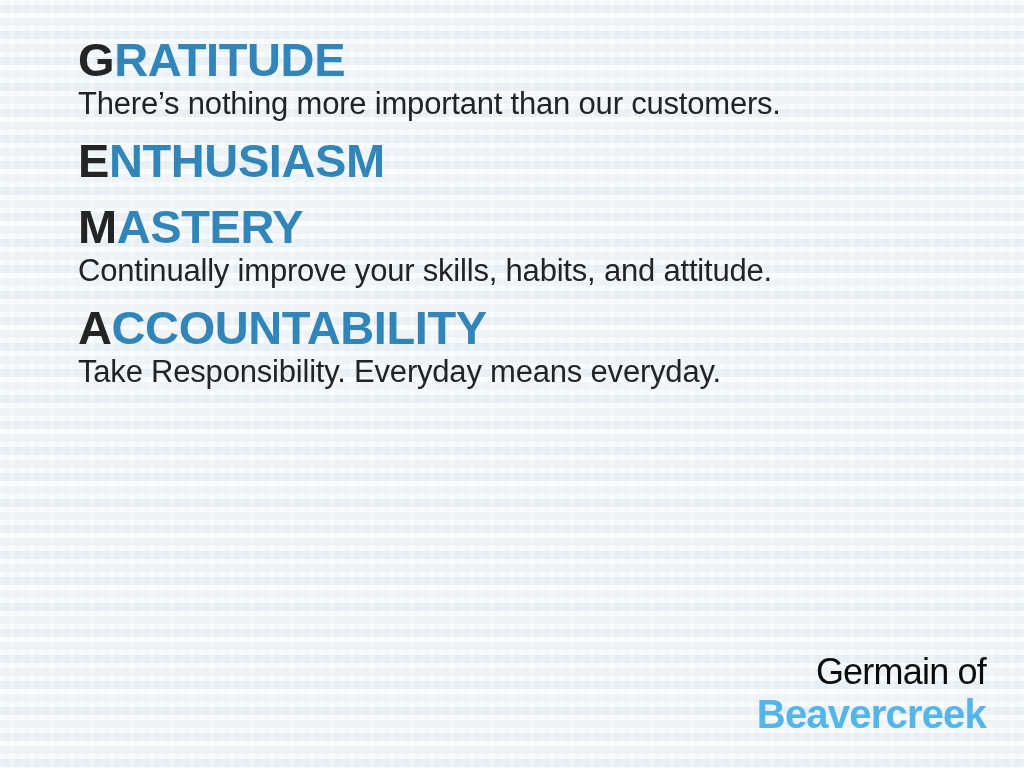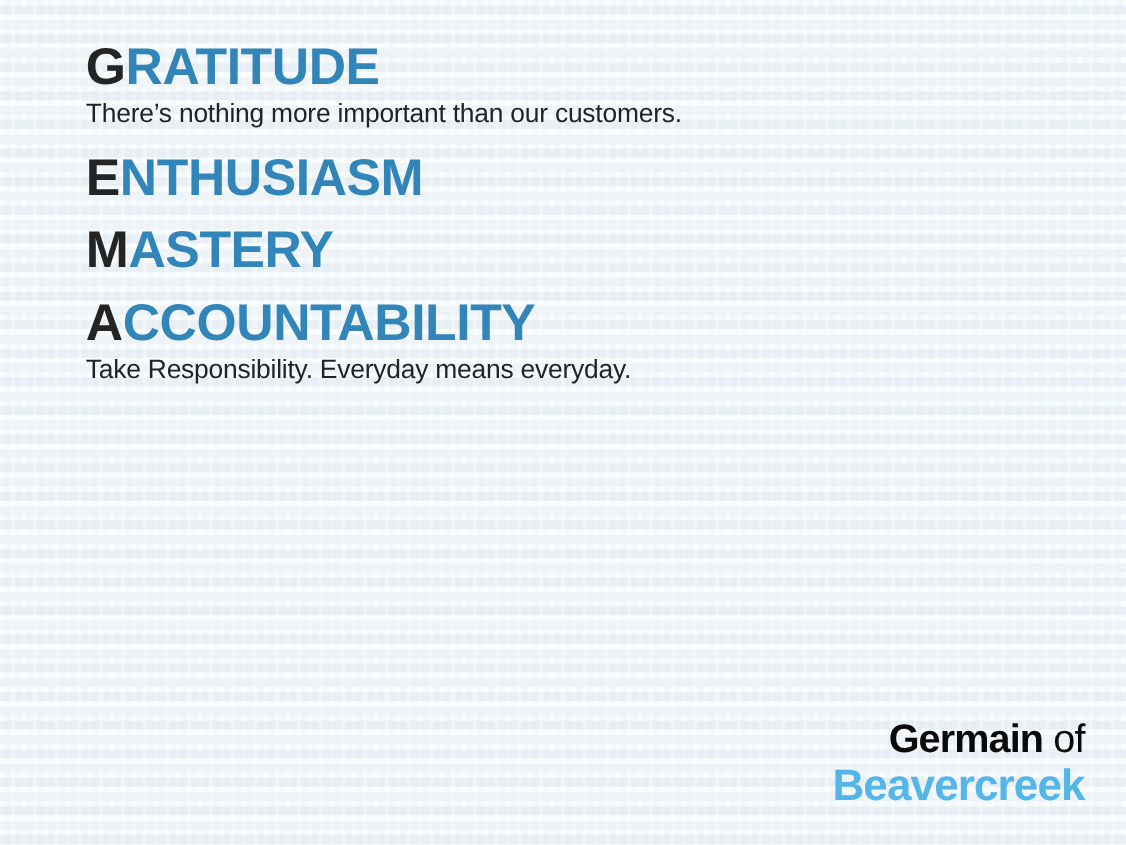--- a/index.html
+++ b/index.html
@@ -77,21 +77,21 @@
     color: #3285b8;
     white-space: nowrap;
   }
   .value-heading .lead-letter {
     color: #242424;
   }
 
   .value-desc {
     font-family: "Liberation Sans", sans-serif;
     font-weight: normal;
-    font-size: 24px;
+    font-size: 31px;
     line-height: 34px;
     letter-spacing: -0.2px;
     color: #232325;
     white-space: nowrap;
     margin-top: 1px;
   }
 
   
   .value-block.b0 { margin-top: 0px;  }
   .value-block.b1 { margin-top: 14px; }
@@ -111,21 +111,21 @@
     line-height: 1;
   }
   .logo-line-1 {
     font-family: "Liberation Sans", sans-serif;
     font-size: 36px;
     line-height: 40px;
     color: #0b0b0b;
     letter-spacing: -0.8px;
   }
   .logo-line-1 .brand {
-    font-weight: bold;
+    font-weight: normal;
   }
   .logo-line-1 .connector {
     font-weight: normal;
   }
   .logo-line-2 {
     font-family: "Liberation Sans", sans-serif;
     font-weight: bold;
     font-size: 40px;
     line-height: 44px;
     color: #53b5e8;
@@ -145,20 +145,21 @@
     <div class="value-desc">There’s nothing more important than our customers.</div>
   </div>
 
   <div class="value-block b1">
     <div class="value-heading"><span class="lead-letter">E</span><span class="rest-letters">NTHUSIASM</span></div>
   </div>
 
 
   <div class="value-block b3">
     <div class="value-heading"><span class="lead-letter">M</span><span class="rest-letters">ASTERY</span></div>
+    <div class="value-desc">Continually improve your skills, habits, and attitude.</div>
   </div>
 
   <div class="value-block b4">
     <div class="value-heading"><span class="lead-letter">A</span><span class="rest-letters">CCOUNTABILITY</span></div>
     <div class="value-desc">Take Responsibility. Everyday means everyday.</div>
   </div>
 
   <div class="value-block b5">
   </div>
 

